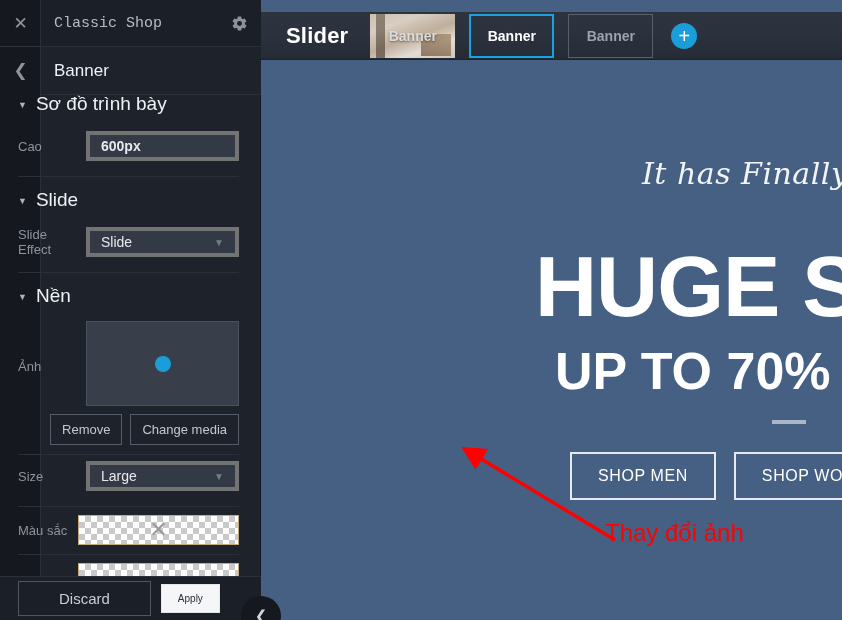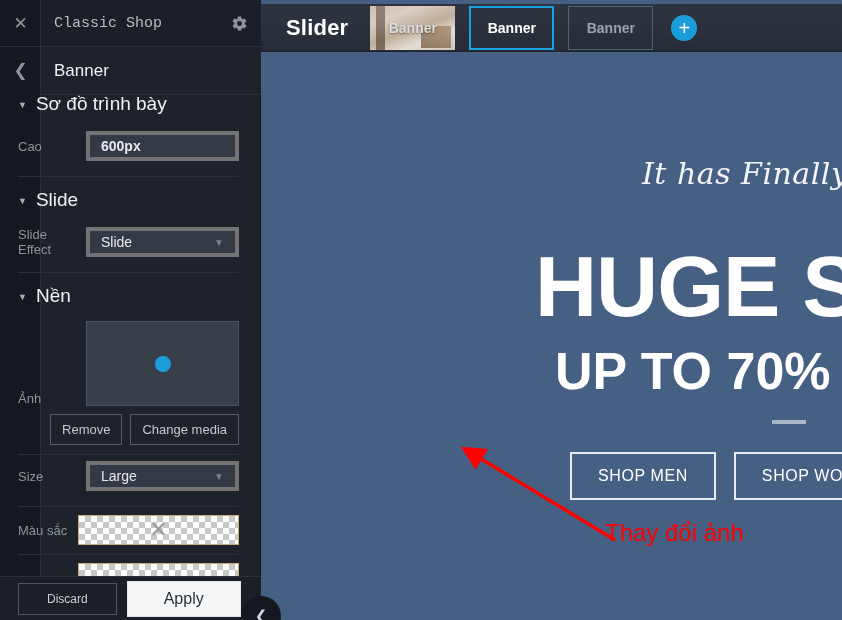--- a/index.html
+++ b/index.html
@@ -10,21 +10,21 @@
     font-family: "Liberation Sans", sans-serif;
   }
   #app { position: relative; width: 842px; height: 620px; overflow: hidden; }
 
   
   .preview-area {
     position: absolute; left: 260px; top: 0; width: 582px; height: 620px;
     background: #466084; overflow: hidden;
   }
   .preview-topbar {
-    position: absolute; left: 0; top: 4px; width: 582px; height: 48px;
+    position: absolute; left: 0; top: 12px; width: 582px; height: 48px;
     background: linear-gradient(#2d3440 0%, #2b323d 45%, #262c36 100%);
     border-bottom: 1px solid #1d222b;
     display: flex; align-items: center; padding-left: 26px; gap: 14px;
   }
   .slider-title {
     color: #ffffff; font-size: 22px; font-weight: bold;
     letter-spacing: .2px; margin-right: 8px;
   }
   .banner-tab {
     position: relative; width: 85px; height: 44px;
@@ -141,21 +141,21 @@
   .row .lbl { color: #8d949e; font-size: 13px; width: 58px; flex: none; }
   .field {
     flex: 1; height: 30px; background: #343a45; border: 4px solid #737373;
     color: #e6e9ee; font-size: 14px; font-weight: bold;
     display: flex; align-items: center; padding: 0 11px;
   }
   .field.select { justify-content: space-between; font-weight: normal; }
   .field.select .chev { color: #757d89; font-size: 10px; }
   .divider { height: 1px; background: #2a2f39; margin: 9px 22px 0 18px; }
 
-  .img-row { display: flex; padding: 4px 22px 0 18px; gap: 10px; align-items: flex-end; }
+  .img-row { display: flex; padding: 4px 22px 0 18px; gap: 10px; align-items: center; }
   .img-row .lbl { color: #8d949e; font-size: 13px; width: 58px; flex: none; padding-top: 6px; }
   .img-box {
     flex: 1; height: 85px; background: #383e4a; border: 1px solid #4a5160;
     display: flex; align-items: center; justify-content: center;
   }
   .spinner-dot { width: 16px; height: 16px; border-radius: 50%; background: #1b9dd9; }
   .img-btns { display: flex; gap: 8px; justify-content: flex-end;
               padding: 8px 22px 0 18px; }
   .sm-btn {
     border: 1px solid #565d6a; background: transparent; color: #c3c9d1;
@@ -178,25 +178,25 @@
   }
   .swatch.clipped { height: 14px; }
 
   .sb-footer {
     position: absolute; left: 0; bottom: 0; width: 261px; height: 44px;
     background: #1b1f27; border-top: 1px solid #2a2f39;
     display: flex; align-items: center; gap: 10px; padding-left: 18px;
   }
   .btn-discard {
     border: 1px solid #4f5662; background: transparent; color: #c8ced6;
-    font-size: 12px; padding: 8px 28px; cursor: pointer;
+    font-size: 15px; padding: 8px 40px; cursor: pointer;
   }
   .btn-apply {
     border: 1px solid #e4e7ea; background: #f4f6f8; color: #2a2f39;
-    font-size: 16px; padding: 8px 36px; cursor: pointer;
+    font-size: 10px; padding: 8px 16px; cursor: pointer;
   }
   .collapse-handle {
     position: absolute; left: 241px; bottom: -16px; width: 40px; height: 40px;
     border-radius: 50%; background: #15181e; color: #cfd4da;
     display: flex; align-items: center; justify-content: center;
     font-size: 15px; cursor: pointer; z-index: 40;
   }
 </style>
 </head>
 <body>

